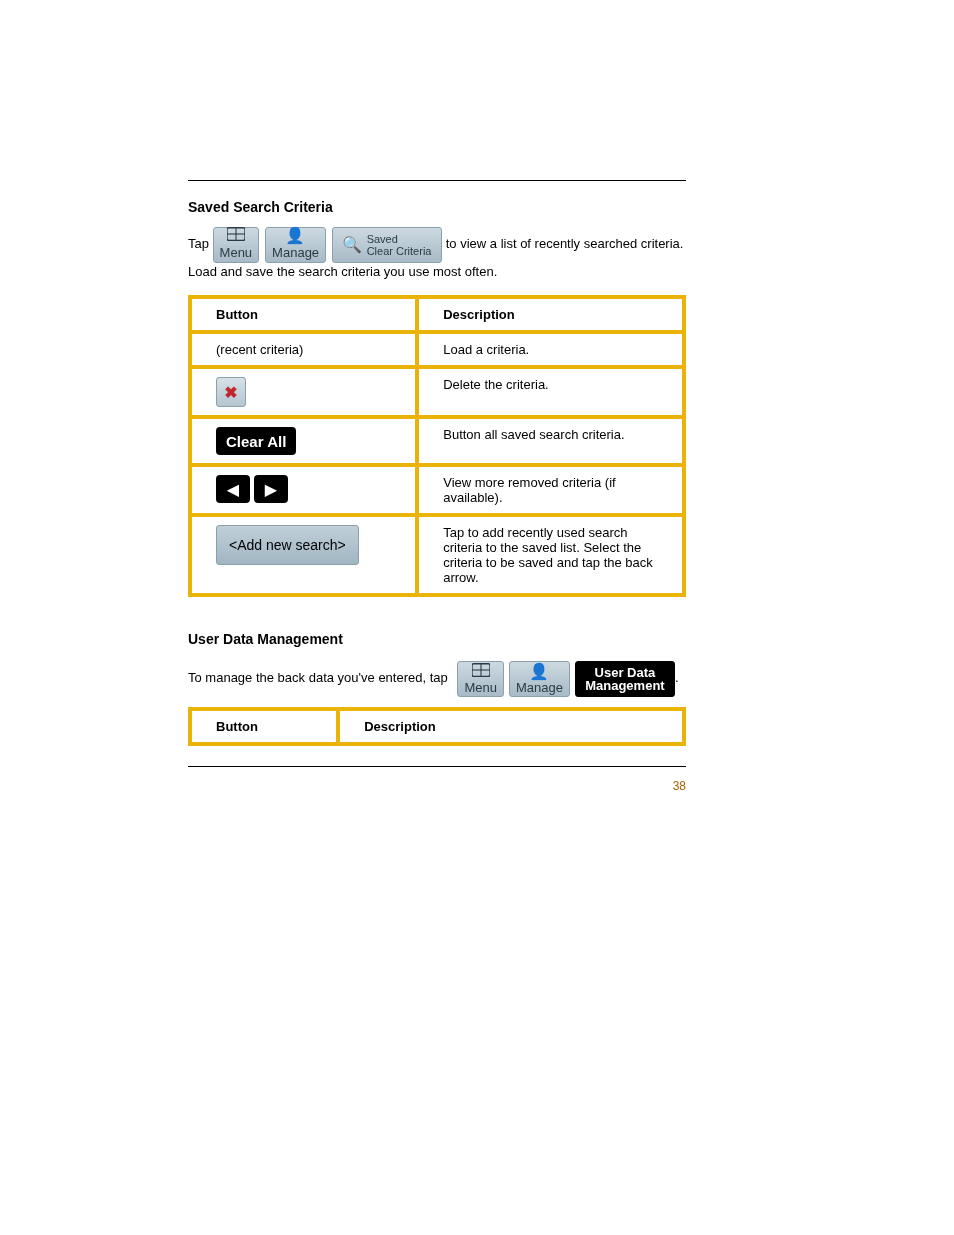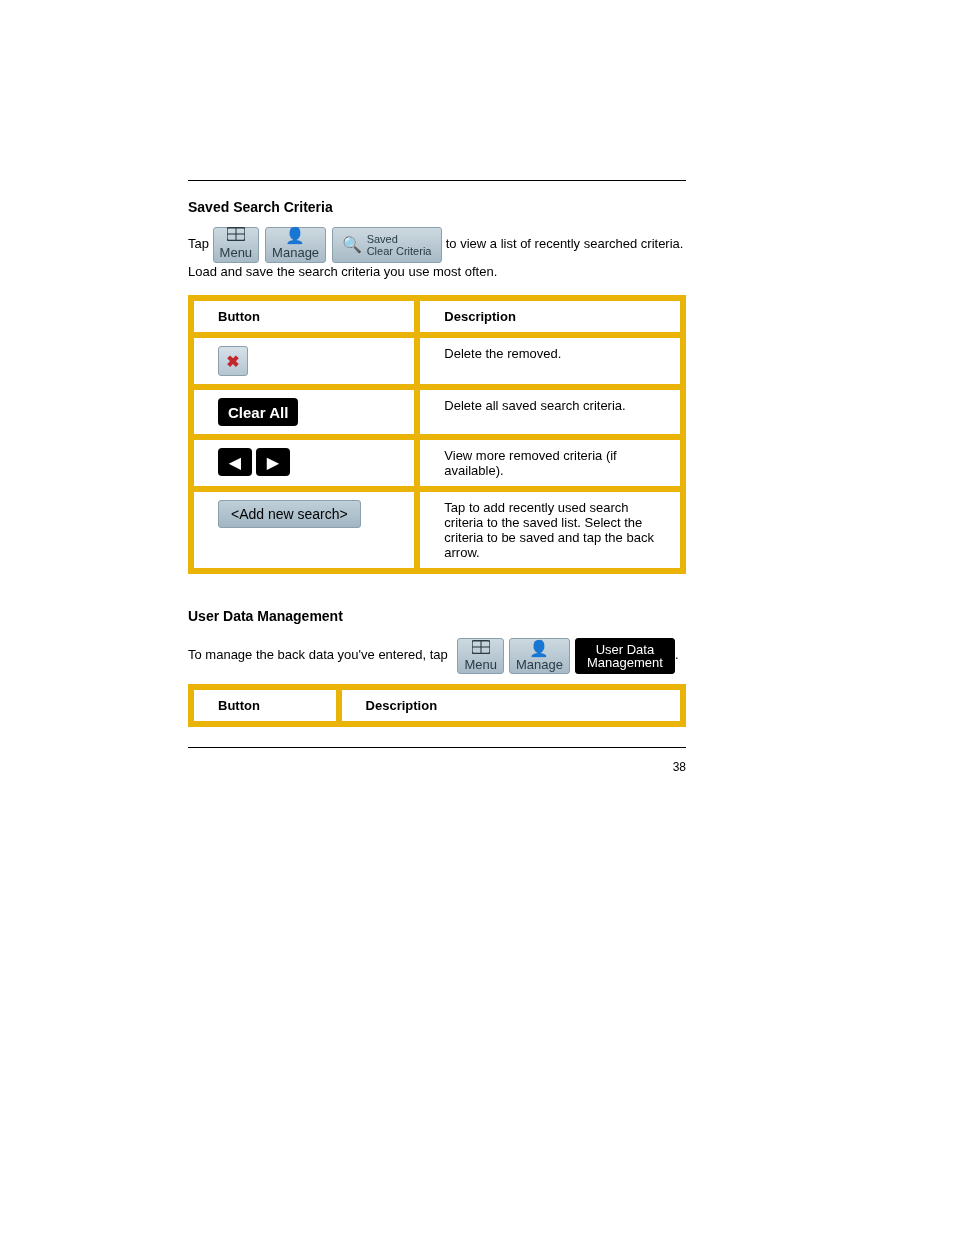--- a/index.html
+++ b/index.html
@@ -67,21 +67,21 @@
     min-width: 100px;
   }
 
   table.grid {
     border-collapse: collapse;
     width: 100%;
     margin-top: 14px;
     table-layout: fixed;
   }
   table.grid th, table.grid td {
-    border: 6px solid #eab308;
+    border: 4px solid #eab308;
     padding: 8px 24px;
     vertical-align: top;
     font-size: 13px;
   }
   table.grid th {
     font-weight: bold;
     text-align: left;
   }
 
   .icon-box {
@@ -125,21 +125,21 @@
   }
   .add-search {
     display: inline-flex;
     align-items: center;
     background: linear-gradient(#c0cfd9, #a1b6c3);
     border: 1px solid #8aa0ad;
     border-radius: 3px;
     padding: 4px 12px;
     font-size: 14px;
     color: #000;
-    height: 28px;
+    height: 40px;
   }
   .place-pin-btn {
     display: inline-flex;
     align-items: center;
     background: linear-gradient(#c6d4dd, #a6bac7);
     border: 1px solid #8aa0ad;
     border-radius: 3px;
     padding: 4px 12px;
     font-size: 13px;
     color: #000;
@@ -149,31 +149,31 @@
   }
   .place-pin-btn .pin-icon { position: relative; width:16px; height:18px; }
   .pin-body { color:#1f5fa5; font-size:16px; }
   .pin-plus {
     position:absolute; top:-2px; right:-4px;
     background:#2e9e2e; color:#fff; border-radius:50%;
     width:10px; height:10px; font-size:8px; line-height:10px; text-align:center;
   }
   .num-right {
     font-size: 12px;
-    color: #000000;
+    color: #a16207;
     text-align: right;
     margin-top: 12px;
   }
   .col-btn { width: 46%; }
   .col-desc { width: 54%; }
   .col-btn2 { width: 30%; }
   .col-desc2 { width: 70%; }
   .body-para { margin: 14px 0 6px 0; font-size:13px; }
   .inline-bc { display:inline-flex; gap:5px; vertical-align:middle; margin-left:6px; }
-  .udm-label { font-weight:normal; font-size:13px; line-height:1; text-align:center; }
+  .udm-label { font-weight:bold; font-size:13px; line-height:1; text-align:center; }
   svg.menu-glyph { width:18px; height:14px; }
 </style>
 </head>
 <body>
 
 <div class="page">
   <div class="content">
 
     <hr class="rule">
 
@@ -209,34 +209,38 @@
       <colgroup>
           <col class="col-btn">
           <col class="col-desc">
         </colgroup>
       <tbody>
           <tr>
         <th>Button</th>
         <th>Description</th>
       </tr>
       <tr>
+        <td>(recent criteria)</td>
+        <td>Load a criteria.</td>
+      </tr>
+      <tr>
         <td>
           <span class="icon-box">
             <span class="red-x">✖</span>
           </span>
         </td>
-        <td>Delete the removed.</td>
+        <td>Delete the criteria.</td>
       </tr>
       <tr>
         <td>
           <span class="btn-dark">
             <span>Clear All</span>
           </span>
         </td>
-        <td>Delete all saved search criteria.</td>
+        <td>Button all saved search criteria.</td>
       </tr>
       <tr>
         <td>
           <span class="nav-pair">
             <span class="nav-btn">
               <span>◀</span>
             </span>
             <span class="nav-btn">
               <span>▶</span>
             </span>

